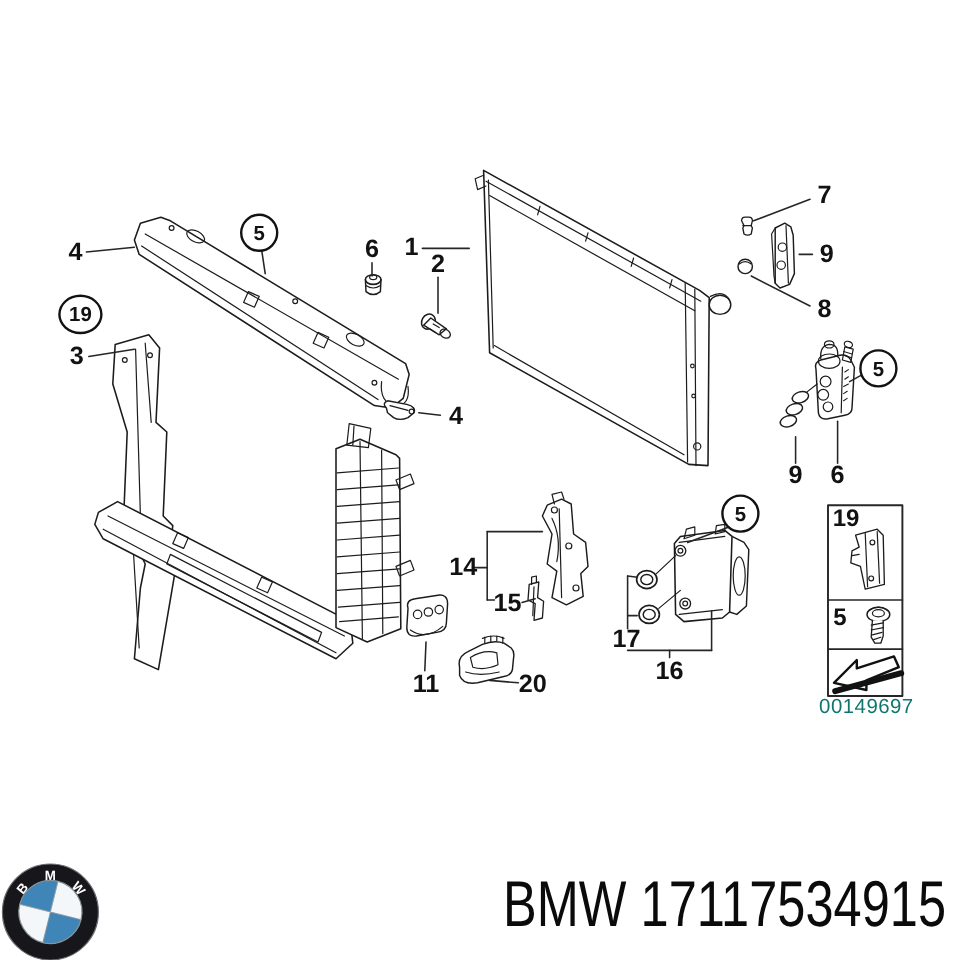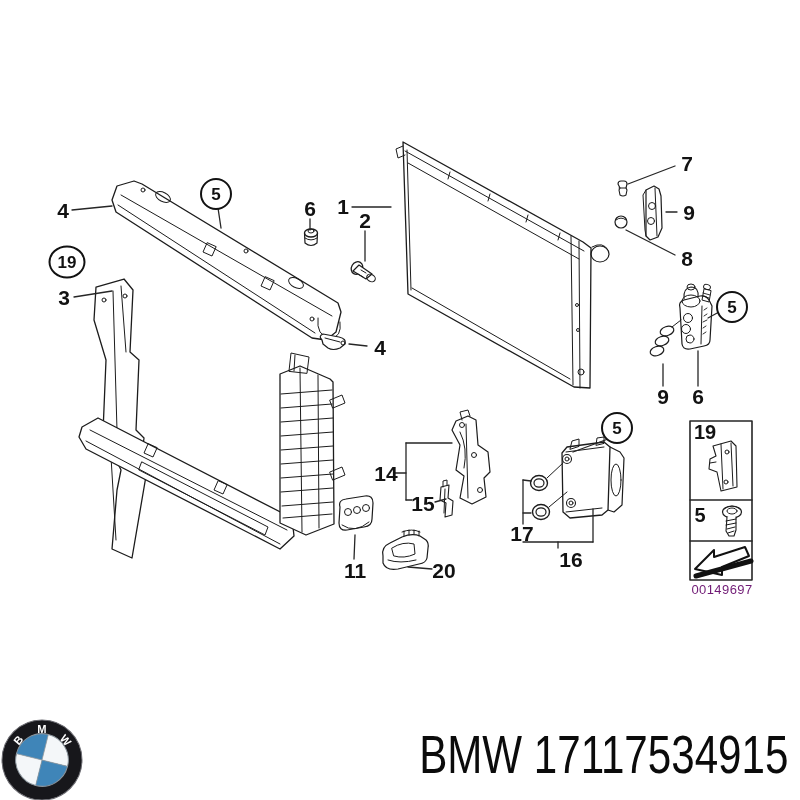--- a/index.html
+++ b/index.html
@@ -6,22 +6,22 @@
   .page{position:relative;width:800px;height:800px;background:#ffffff;overflow:hidden;
         font-family:"Liberation Sans",sans-serif;}
   .art{position:absolute;left:0;top:0;}
   .co{position:absolute;transform:translate(-50%,-50%);font-weight:bold;font-size:21px;
       color:#121212;line-height:1;white-space:nowrap;}
   .co.circled{width:28px;height:28px;border:2px solid #121212;border-radius:50%;
       display:flex;align-items:center;justify-content:center;font-size:17px;background:#fff;}
   .co.wide{width:33px;height:29px;}
   .legend-label{position:absolute;transform:translate(-50%,-50%);font-weight:bold;
       font-size:20px;color:#121212;line-height:1;}
-  .diagram-number{position:absolute;transform:translate(-50%,-50%);font-size:13px;
-      color:#701a75;letter-spacing:.4px;}
+  .diagram-number{position:absolute;transform:translate(-50%,-50%);font-size:17px;
+      color:#0f766e;letter-spacing:.4px;}
   .footer-text{position:absolute;right:12px;top:727px;font-size:54px;color:#0b0b0b;
       transform:scaleX(.78);transform-origin:100% 50%;white-space:nowrap;line-height:1;}
   .logo{position:absolute;left:1px;top:719px;}
 </style>
 </head>
 <body>
 
 <div class="page">
 
   <svg class="art" width="800" height="800" viewBox="0 0 800 800" fill="none" stroke="#1c1c1c" stroke-width="1.3" stroke-linejoin="round" stroke-linecap="round">
@@ -276,21 +276,21 @@
   <div class="co" style="left:689px;top:212px">9</div>
   <div class="co" style="left:687px;top:258px">8</div>
   <div class="co circled" style="left:732px;top:307px">5</div>
   <div class="co" style="left:663px;top:396px">9</div>
   <div class="co" style="left:698px;top:396px">6</div>
   <div class="co" style="left:380px;top:347px">4</div>
   <div class="co" style="left:386px;top:473px">14</div>
   <div class="co" style="left:423px;top:503px">15</div>
   <div class="co circled" style="left:617px;top:428px">5</div>
   <div class="co" style="left:522px;top:533px">17</div>
-  <div class="co" style="left:571px;top:559px">16</div>
+  <div class="co" style="left:558px;top:559px">16</div>
   <div class="co" style="left:444px;top:570px">20</div>
   <div class="co" style="left:355px;top:570px">11</div>
 
   <div class="legend-label" style="left:705px;top:432px">19</div>
   <div class="legend-label" style="left:700px;top:515px">5</div>
   <div class="diagram-number" style="left:722px;top:589px">00149697</div>
 
   <svg class="logo" width="82" height="82" viewBox="0 0 81 81">
     <circle cx="40.5" cy="40.5" r="39.5" fill="#17171b"></circle>
     <circle cx="40.5" cy="40.5" r="39.5" fill="none" stroke="#6a6a70" stroke-width="1"></circle>

